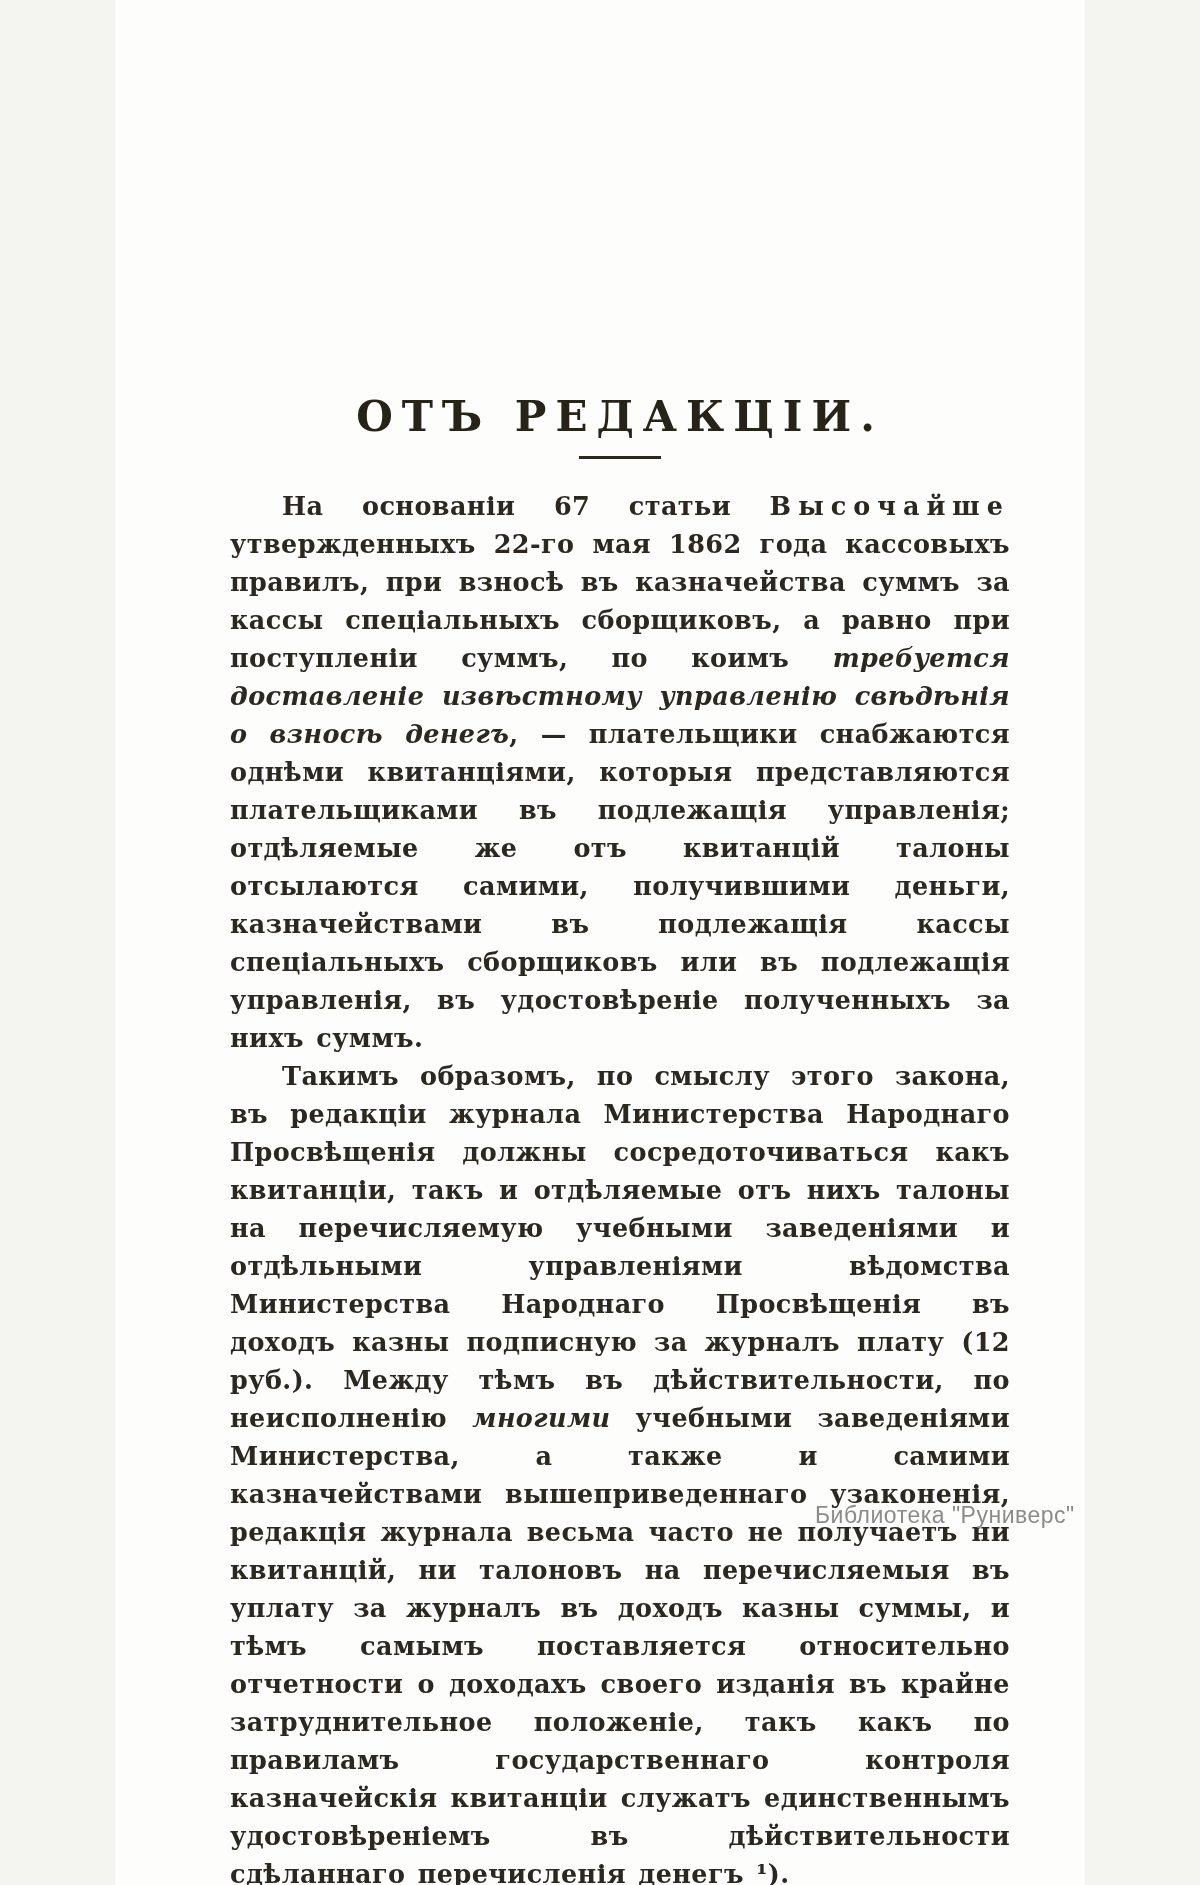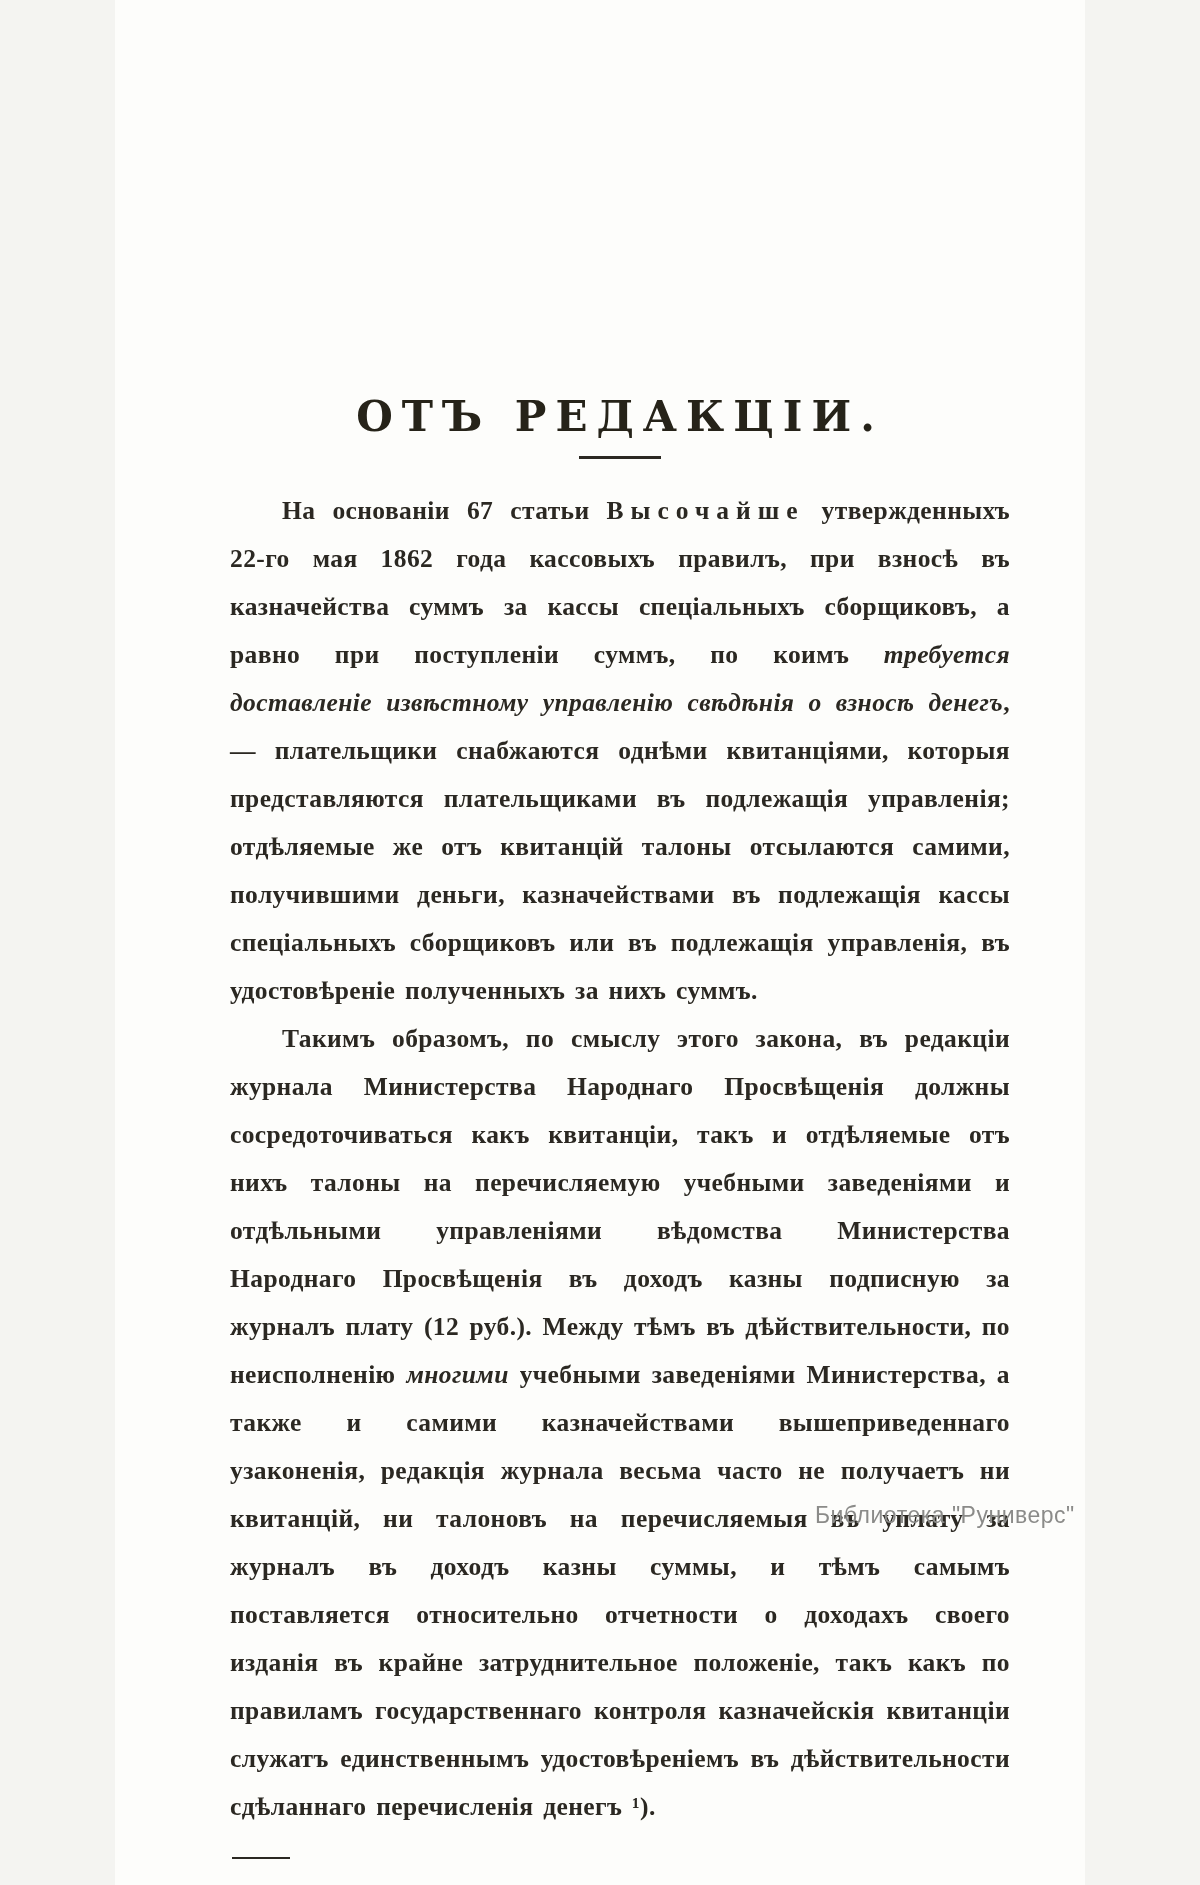--- a/index.html
+++ b/index.html
@@ -35,26 +35,25 @@
     width: 82px;
     height: 3px;
     margin: 10px auto 28px auto;
     background: #2b2822;
     border-top: 1px solid #fdfdfb;
   }
   .body-text p.para {
     margin: 0;
     font-size: 25.5px;
     font-weight: bold;
-    line-height: 48px;
+    line-height: 38px;
     text-align: justify;
     text-indent: 52px;
     letter-spacing: 0.4px;
     word-spacing: 3px;
-    font-family: Liberation Serif, serif;
   }
   .body-text p.para span.italic {
     font-style: italic;
     font-weight: bold;
   }
   .body-text p.para span.spaced {
     letter-spacing: 7px;
   }
   .footnote-rule {
     width: 58px;

